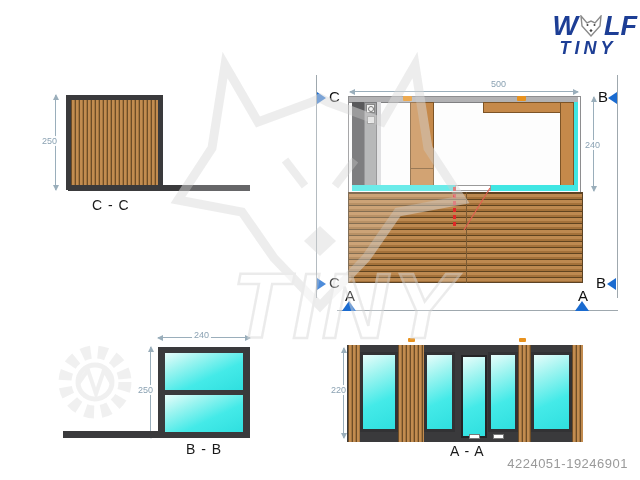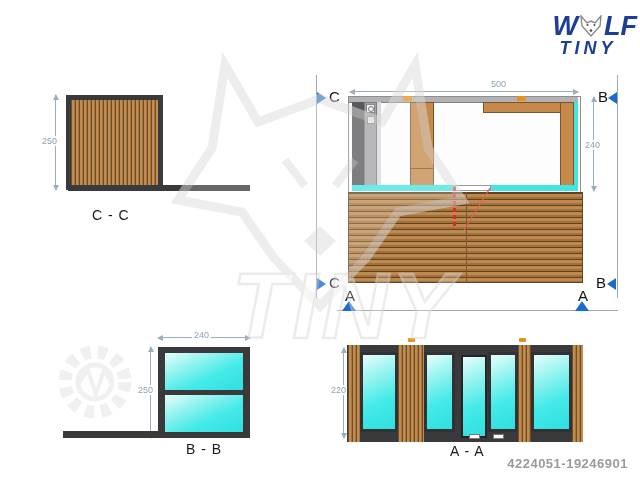--- a/index.html
+++ b/index.html
@@ -33,34 +33,34 @@
   .vlabel{position:absolute;font-size:14px;color:#1a1a1a;letter-spacing:1px;}
   .win{position:absolute;background:#323234;}
   .win .glass{position:absolute;left:3px;right:3px;top:3px;bottom:3px;}
   .handle{position:absolute;width:9px;height:3px;background:#fff;border:1px solid #777;}
   .omark{position:absolute;background:#e8921e;border-radius:1px;}
   .red-dash{position:absolute;width:3px;background:repeating-linear-gradient(180deg,#e02828 0 4px,rgba(255,255,255,0) 4px 7px);}
   
   #logo{position:absolute;left:519px;top:12px;width:118px;color:#1d3e95;}
   #logo .l1{display:flex;align-items:center;justify-content:flex-end;font-weight:800;font-style:italic;font-size:27px;line-height:28px;}
   #logo .l2{text-align:center;font-weight:800;font-style:italic;font-size:18px;letter-spacing:4px;margin:-2px 8px 0 28px;}
-  #idnum{position:absolute;right:12px;top:456px;font-size:13px;color:#9a9a9a;letter-spacing:.5px;font-weight:bold;}
+  #idnum{position:absolute;right:12px;top:456px;font-size:13px;color:#9a9a9a;letter-spacing:.5px;}
 </style>
 </head>
 <body>
 
 <div id="canvas">
 
   <div>
     <div class="dv" style="left:55px;top:95px;height:95px;"></div>
     <div class="dtx" style="left:40px;top:136px;">250</div>
     <div class="abs frame" style="left:66px;top:95px;width:97px;height:95px;"></div>
     <div class="abs wood-v" style="left:71px;top:100px;width:87px;height:85px;"></div>
     <div class="abs frame" style="left:68px;top:185px;width:182px;height:6px;"></div>
-    <div class="vlabel" style="left:92px;top:207px;">C - C</div>
+    <div class="vlabel" style="left:92px;top:197px;">C - C</div>
   </div>
 
   <div>
 
     <div class="secline-v" style="left:316px;top:75px;height:223px;"></div>
     <div class="secline-v" style="left:617px;top:75px;height:223px;"></div>
     <div class="secline-h" style="left:337px;top:310px;width:281px;"></div>
 
     <div class="tri-r" style="left:317px;top:92px;"></div>
     <div class="mletter" style="left:329px;top:89px;">C</div>

